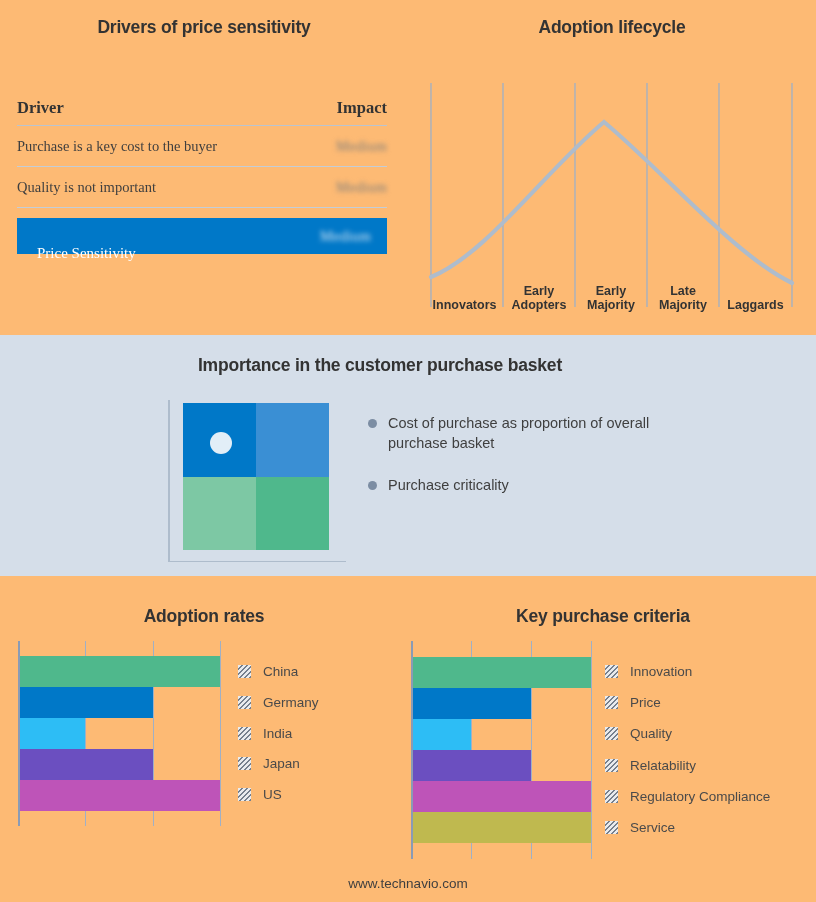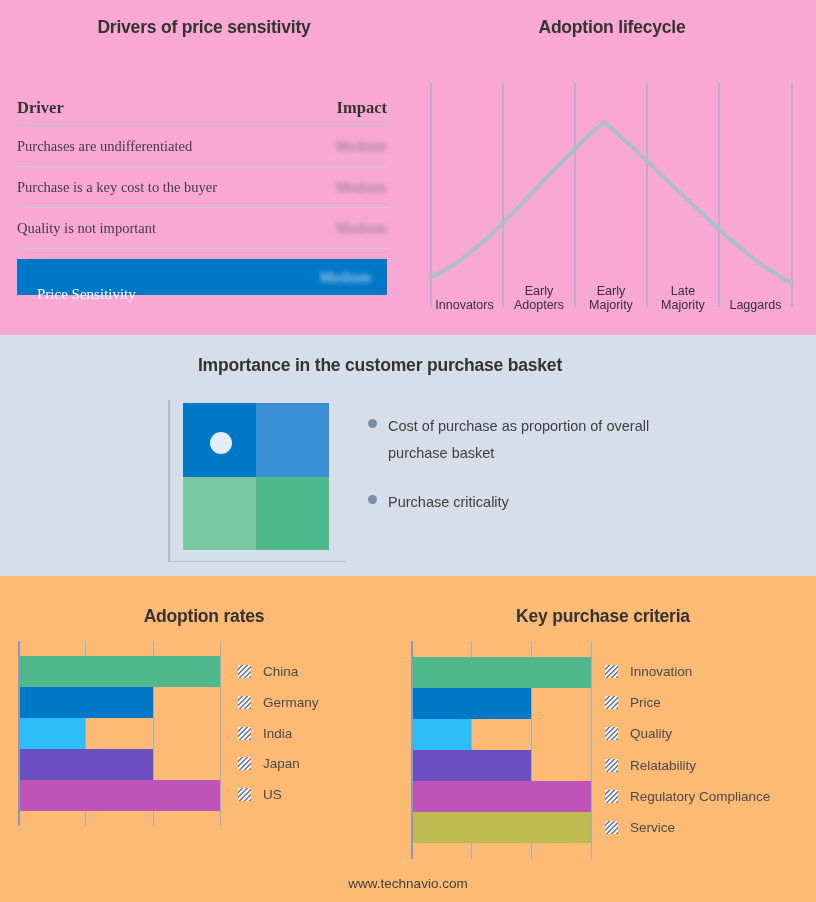--- a/index.html
+++ b/index.html
@@ -23,21 +23,21 @@
     color: #333333;
     text-align: center;
     letter-spacing: -0.2px;
   }
 
   
   #top-band {
     position: absolute;
     left: 0; top: 0;
     width: 816px; height: 335px;
-    background: #f9a8d4;
+    background: #fdba74;
   }
 
   
   #drivers-panel {
     position: absolute;
     left: 0; top: 0;
     width: 408px; height: 335px;
   }
   #drivers-panel .panel-title { position: absolute; left: 0; top: 17px; width: 408px; }
 
@@ -103,21 +103,21 @@
   }
   #lifecycle-panel .panel-title { position: absolute; left: 0; top: 17px; width: 408px; }
   #lifecycle-chart {
     position: absolute;
     left: 18px; top: 75px;
     width: 372px; height: 240px;
   }
   .lc-label {
     position: absolute;
     font-size: 12.5px;
-    font-weight: normal;
+    font-weight: bold;
     color: #333333;
     text-align: center;
     line-height: 14px;
     bottom: 3px;
   }
 
   
   #middle-band {
     position: absolute;
     left: 0; top: 335px;
@@ -173,21 +173,21 @@
     width: 9px; height: 9px;
     border-radius: 50%;
     background: #7c8da3;
     margin-top: 6px;
     margin-right: 11px;
     flex: 0 0 auto;
   }
   .bl-text {
     font-size: 14.5px;
     color: #3f3f3f;
-    line-height: 27px;
+    line-height: 20px;
     max-width: 262px;
   }
 
   
   #bottom-band {
     position: absolute;
     left: 0; top: 576px;
     width: 816px; height: 326px;
     background: #fdba74;
   }
@@ -249,24 +249,20 @@
 
   <div id="drivers-panel">
     <div class="panel-title">Drivers of price sensitivity</div>
 
     <div id="drivers-table">
       <div class="dt-row dt-head">
         <span class="dt-driver">Driver</span>
         <span class="dt-impact">Impact</span>
       </div>
 
-      <div class="dt-row">
-        <span class="dt-driver">Purchases are undifferentiated</span>
-        <span class="dt-impact redacted">Medium</span>
-      </div>
 
       <div class="dt-row">
         <span class="dt-driver">Purchase is a key cost to the buyer</span>
         <span class="dt-impact redacted">Medium</span>
       </div>
 
       <div class="dt-row">
         <span class="dt-driver">Quality is not important</span>
         <span class="dt-impact redacted">Medium</span>
       </div>

